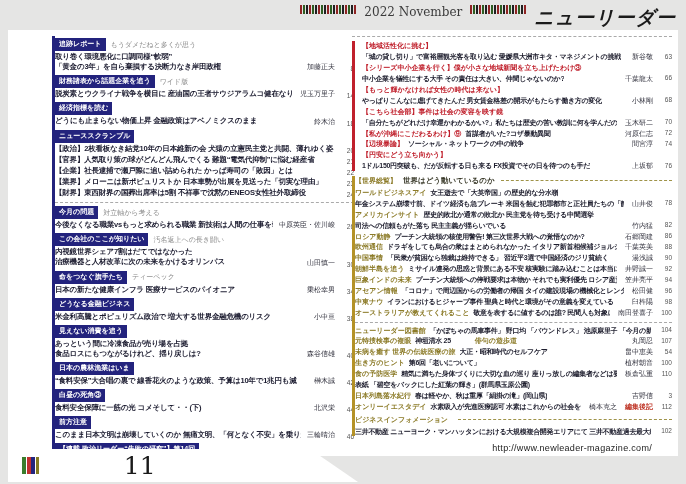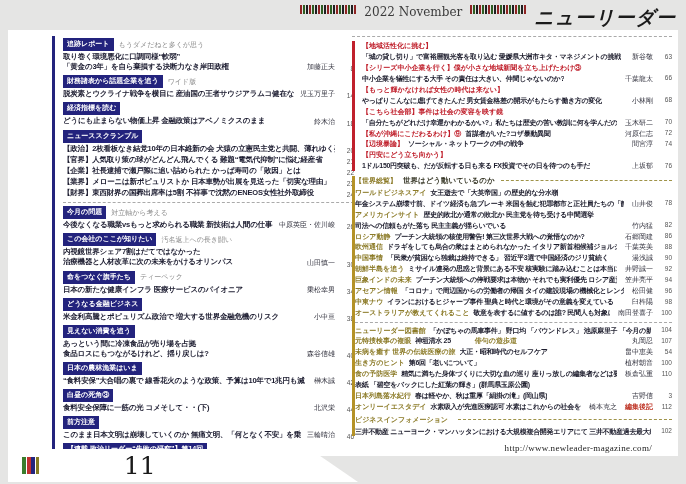--- a/index.html
+++ b/index.html
@@ -10,21 +10,21 @@
   .top-header { position:absolute; top:5px; right:10px; height:22px; display:flex; align-items:flex-start; gap:8px; }
   .stripes { width:56px; height:9px;
     background:repeating-linear-gradient(90deg,#8f2424 0 2px,#e5e5e4 2px 3px,#2e5e22 3px 5px,#e5e5e4 5px 6px,#202020 6px 8px,#e5e5e4 8px 9px); }
   .header-date { font-family:"DejaVu Serif", serif; font-size:12px; color:#3a3a3a; }
   .logo { font-family:"DejaVu Serif", serif; font-style:italic; font-weight:700; font-size:19px; color:#1a1a1a; letter-spacing:1px; }
 
   
   .panel { position:absolute; left:8px; top:30px; width:670px; height:426px; background:#ffffff; }
 
   
-  .left-column { position:absolute; left:44px; top:6px; width:302px; border-left:3px solid #23237d; padding-left:8px; }
+  .left-column { position:absolute; left:44px; top:6px; width:302px; border-left:3px solid #23237d; padding-left:0; }
   .sec { margin-bottom:3px; }
   .sec-head { display:flex; align-items:center; gap:5px; margin:2px 0 1px; white-space:nowrap; }
   .badge { background:#23237d; color:#fff; font-size:7px; font-weight:bold; padding:1px 4px 2px; flex-shrink:0; }
   .note { font-size:7px; color:#8a8a8a; }
   .lrow { display:flex; align-items:flex-end; margin:1px 0; }
   .lines { flex:1; min-width:0; overflow:hidden; }
   .line { font-size:7.5px; font-weight:bold; color:#1c1c30; letter-spacing:-0.2px; white-space:nowrap; line-height:1.35; }
   .auth { font-size:7px; color:#33333f; margin-left:6px; white-space:nowrap; }
   .pg { font-size:6.5px; color:#555; width:15px; text-align:right; margin-left:4px; flex-shrink:0; }
   .dashed { border-top:1px dashed #aaa; margin:4px 0 3px; }
@@ -50,21 +50,21 @@
   
   .footer-band { position:absolute; left:0; bottom:0; width:686px; height:28px; background:#e5e5e4; }
   .datebox { position:absolute; left:8px; bottom:2px; width:350px; height:33px; background:#fff;
     clip-path:polygon(0 0,302px 0,350px 100%,0 100%); display:flex; align-items:center; padding-left:14px; }
   .fstripes { width:17px; height:17px; margin-right:10px;
     background:linear-gradient(90deg,#3a7d2c 0 22%,#fff 22% 27%,#c03030 27% 50%,#fff 50% 55%,#24247e 55% 78%,#fff 78% 83%,#857a22 83% 100%); }
   .ym { display:flex; flex-direction:column; align-items:flex-end; margin-right:6px; }
   .fyear { font-family:"DejaVu Serif", serif; font-size:7px; color:#333; }
   .fmonth { font-family:"DejaVu Serif", serif; font-size:13px; color:#1a1a1a;margin-top:36px; }
   .fday { font-family:"DejaVu Serif", serif; font-size:25px; color:#1a1a1a; line-height:1; }
-  .url { position:absolute; right:34px; bottom:31px; font-size:9px; color:#222; letter-spacing:0.3px;font-family:Liberation Serif, serif; }
+  .url { position:absolute; right:34px; bottom:31px; font-size:9px; color:#222; letter-spacing:0.3px; }
 </style>
 </head>
 <body>
 
 <div class="page">
 
   <div class="top-header">
     <span class="stripes"></span>
     <span class="header-date">2022 November</span>
     <span class="stripes"></span>

